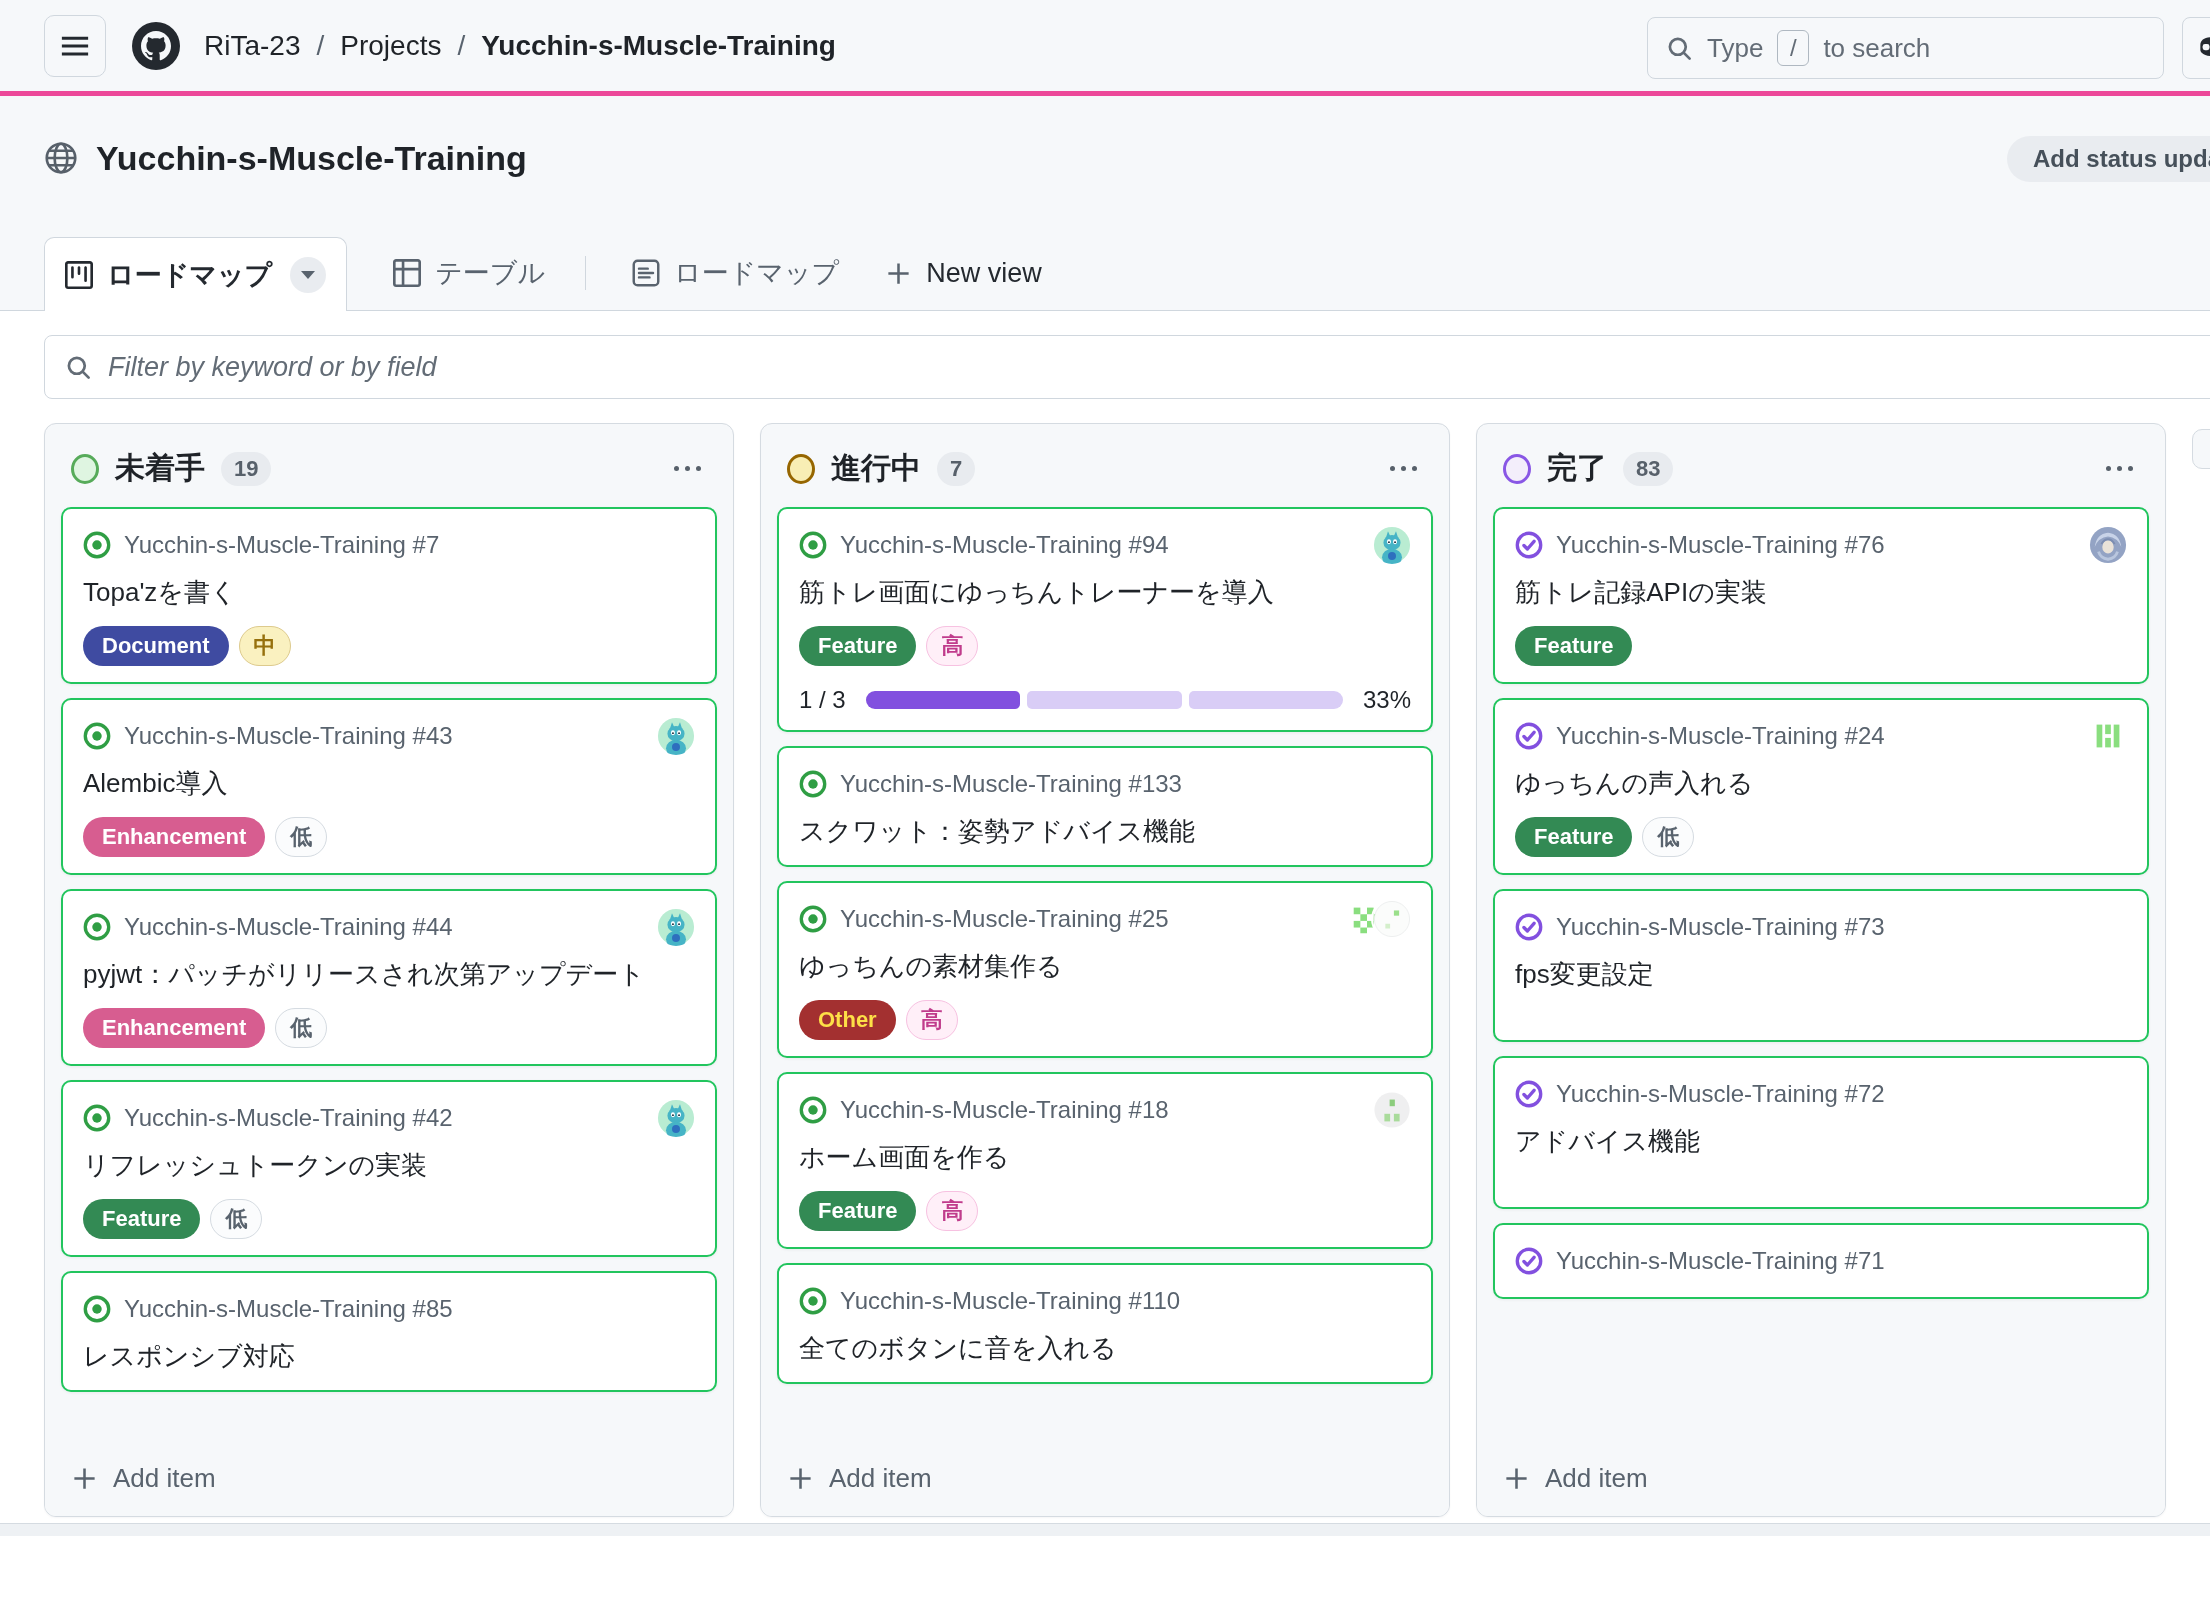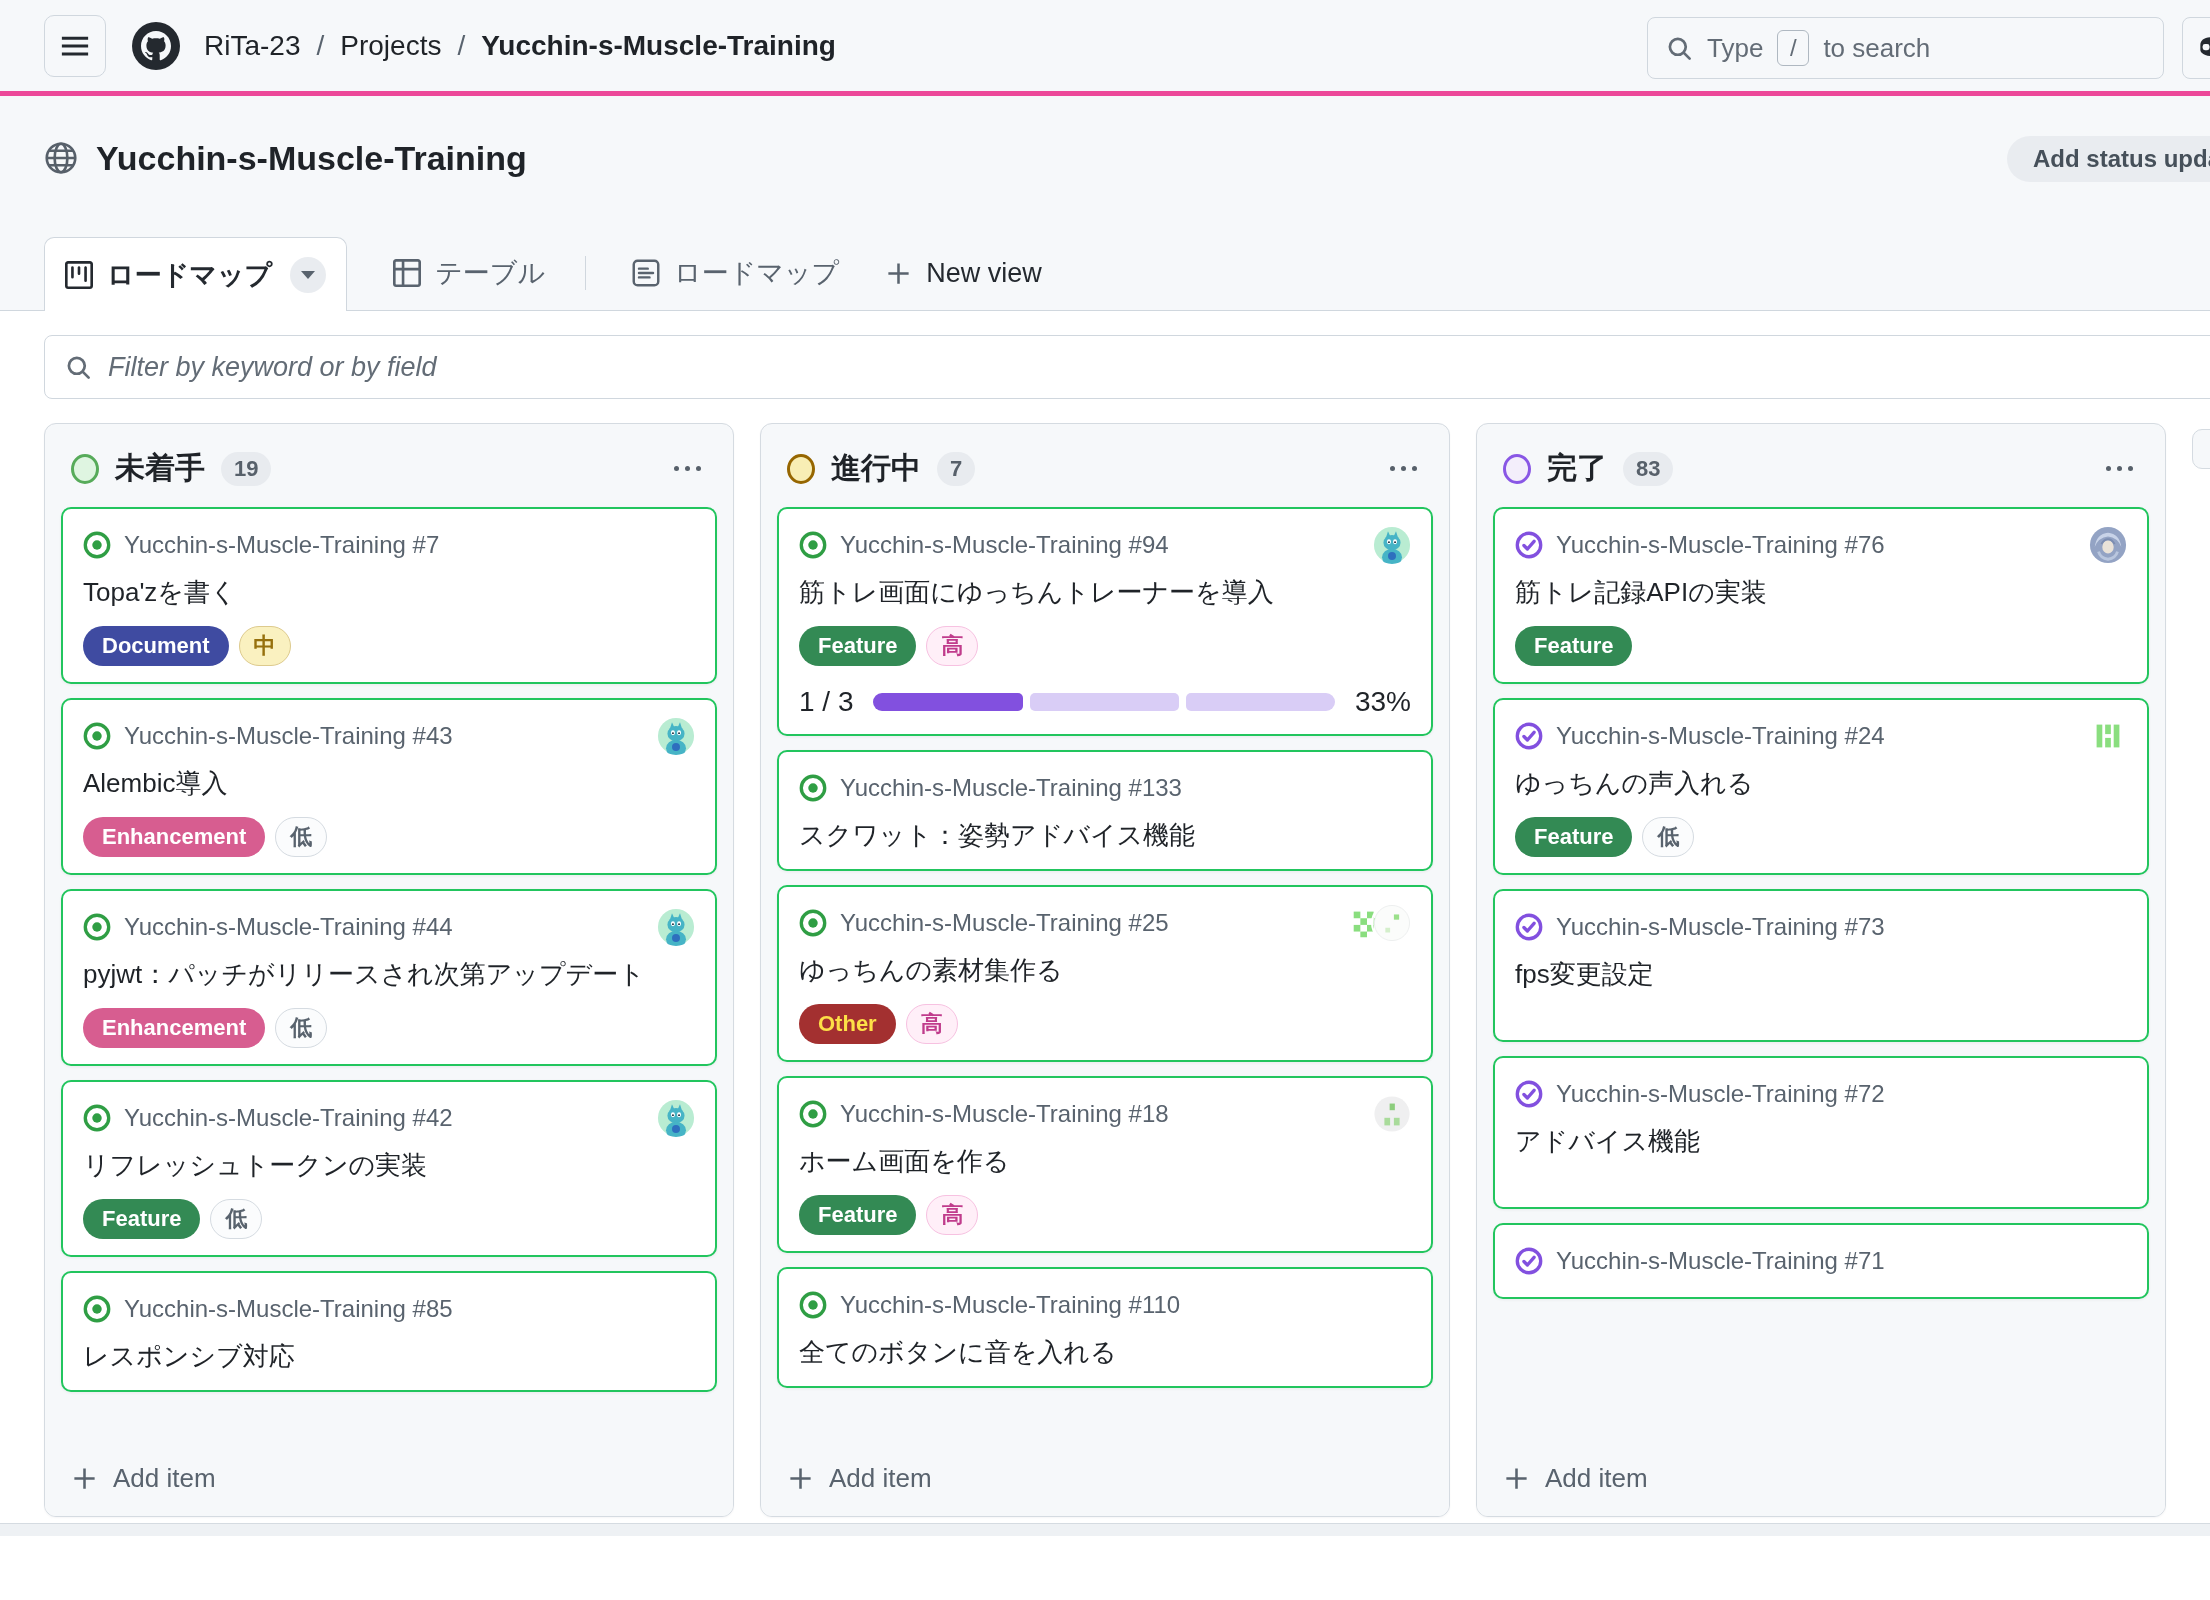--- a/index.html
+++ b/index.html
@@ -75,21 +75,21 @@
   .issue-ref{font-size:24px;color:#59636e;}
   .avatars{margin-left:auto;display:flex;}
   .avatar{width:38px;height:38px;border-radius:50%;overflow:hidden;flex:0 0 auto;}
   .avatar + .avatar{margin-left:-13px;outline:2px solid #fff;}
   .card-title{margin-top:10px;font-size:26px;line-height:1.35;color:#1f2328;}
   .labels{margin-top:16px;display:flex;gap:10px;align-items:center;}
   .pill{height:40px;display:inline-flex;align-items:center;border-radius:20px;font-size:22px;font-weight:700;
         padding:0 19px;}
   .pill.outline{padding:0 14px;border-width:1.5px;border-style:solid;}
   .progress-row{margin-top:20px;display:flex;align-items:center;gap:20px;}
-  .progress-count,.progress-percent{font-size:28px;color:#1f2328;}
+  .progress-count,.progress-percent{font-size:24px;color:#1f2328;}
   .pbar{flex:1;display:flex;gap:7px;height:18px;}
   .pseg{flex:1;border-radius:5px;}
   .pseg:first-child{border-top-left-radius:9px;border-bottom-left-radius:9px;}
   .pseg:last-child{border-top-right-radius:9px;border-bottom-right-radius:9px;}
   .col-footer{position:absolute;left:0;right:0;bottom:0;height:76px;background:#f6f8fa;
               border-radius:0 0 11px 11px;display:flex;align-items:center;gap:15px;padding:0 26px;
               border:none;cursor:pointer;z-index:3;font-family:inherit;}
   .col-footer span{font-size:26px;color:#59636e;font-weight:400;}
   .column-stub{position:absolute;left:2192px;top:6px;width:80px;height:40px;background:#f6f8fa;
                border:1px solid #d5dbe1;border-radius:10px;}

